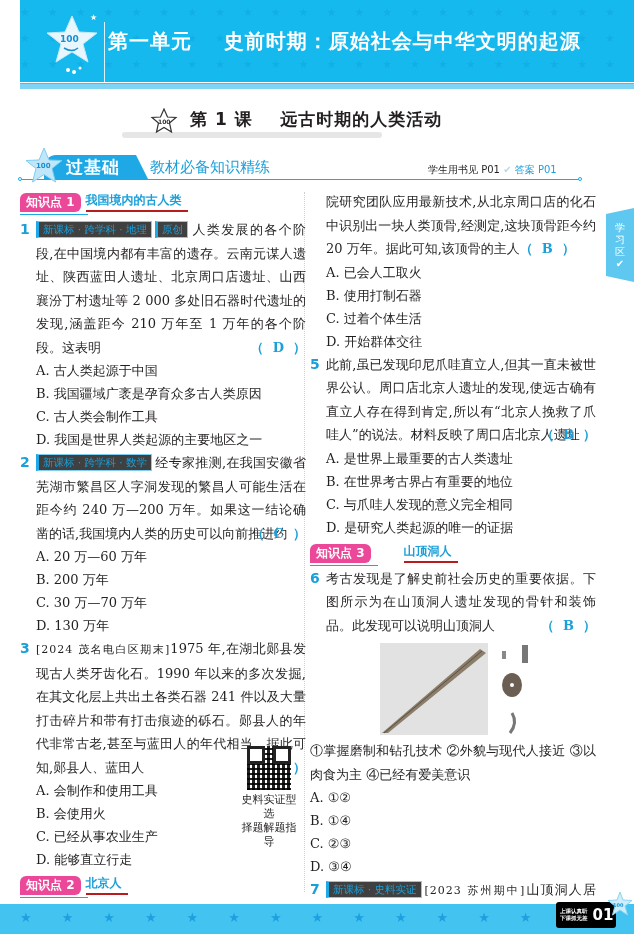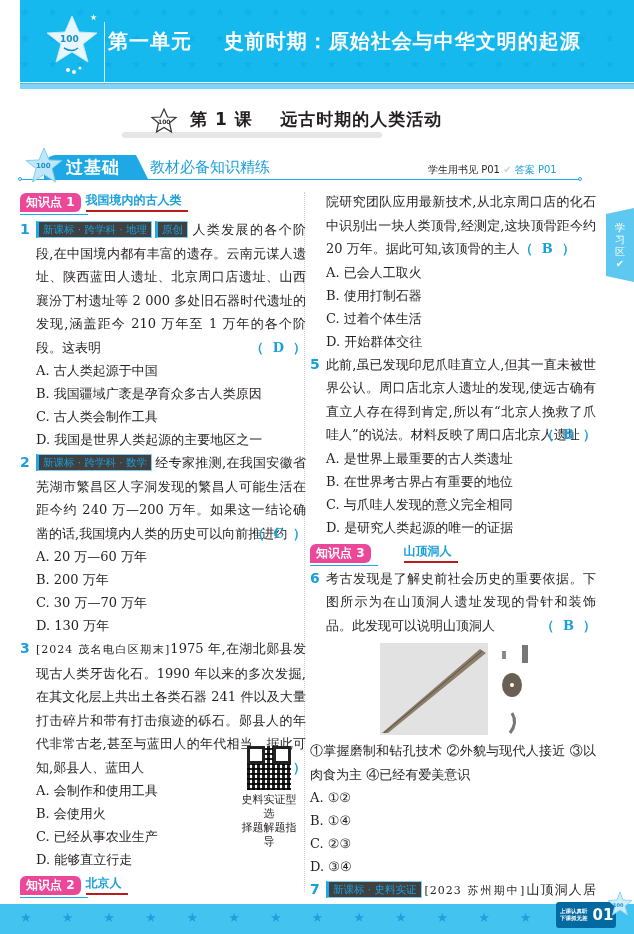--- a/index.html
+++ b/index.html
@@ -76,21 +76,21 @@
   .fig-ornaments { width: 38px; height: 92px; position: relative; }
 
   
   .side-tab { position: absolute; left: 606px; top: 208px; width: 28px; height: 74px; background: #5fc8f0;
               clip-path: polygon(0 8%, 100% 0, 100% 100%, 0 92%); color: #fff; font-family: "DejaVu Sans", sans-serif;
               font-size: 10px; text-align: center; padding-top: 14px; line-height: 12px; }
 
   
   .footer { position: absolute; left: 0; top: 904px; width: 634px; height: 30px; background: #43c3f0; overflow: hidden; }
   .footer-stars { position: absolute; inset: 0; color: #1d9fe0; font-size: 13px; letter-spacing: 30px; padding-left: 20px; line-height: 28px; white-space: nowrap; }
-  .page-badge { position: absolute; left: 556px; top: 902px; width: 60px; height: 26px; background: #0369a1; border-radius: 3px;
+  .page-badge { position: absolute; left: 556px; top: 902px; width: 60px; height: 26px; background: #000000; border-radius: 3px;
                 display: flex; align-items: center; gap: 5px; padding-left: 4px; }
   .page-motto { font-family: "DejaVu Sans", sans-serif; font-size: 5.5px; color: #fff; line-height: 7px; font-weight: bold; }
   .page-num { font-family: "DejaVu Sans", sans-serif; font-weight: bold; font-size: 15px; color: #fff; }
   .footer-logo { position: absolute; left: 606px; top: 890px; width: 28px; height: 38px; }
 </style>
 </head>
 <body>
 
 <div class="unit-banner">
   <div class="stars-bg">★★★★★★★★★★★★★★★★★★★★★★★★★★★★★★★★★★★★★★★★★★★★★★★★★★★★★★★★★★★★★★★★★★★★★★★★★★★★★★★★★★★★★★★★</div>

